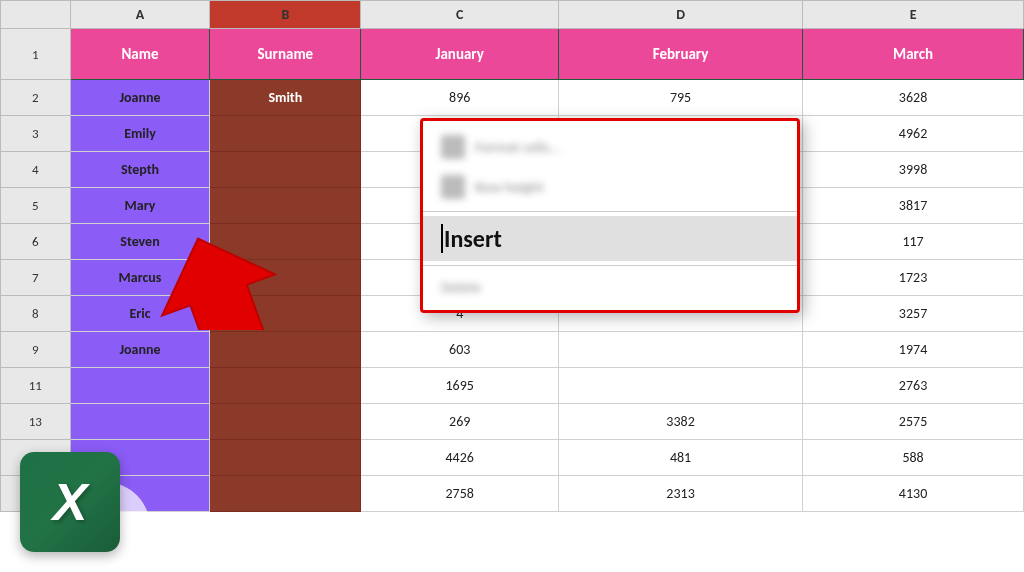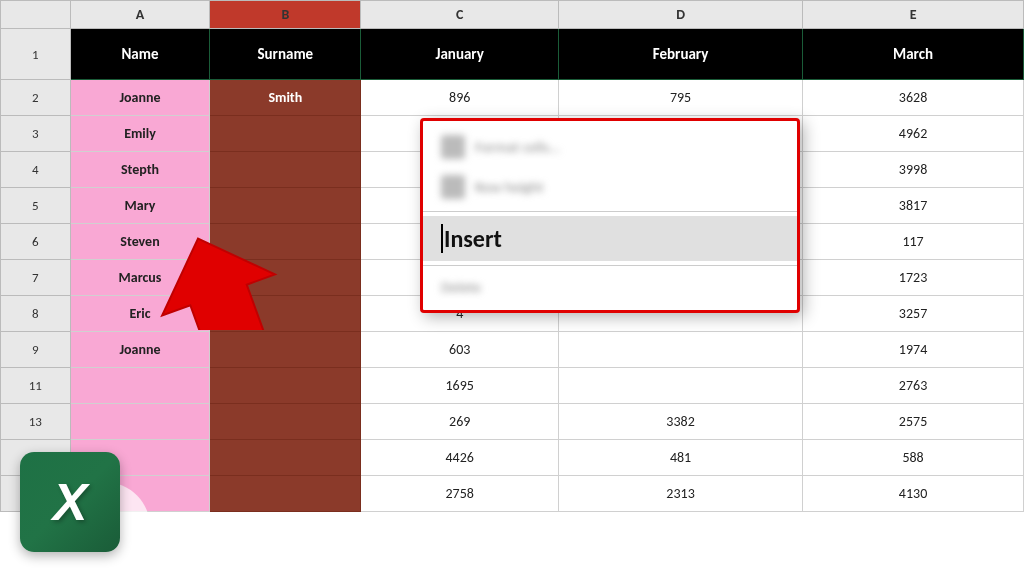--- a/index.html
+++ b/index.html
@@ -44,21 +44,21 @@
       text-align: center;
       font-size: 13px;
       color: #333;
       border: 1px solid #bbb;
       width: 40px;
       height: 36px;
     }
 
     
     .header-cell {
-      background: #000000;
+      background: #ec4899;
       color: #fff;
       text-align: center;
       font-size: 15px;
       font-weight: 700;
       border: 1px solid #1a5c38;
       height: 44px;
       padding: 16px 8px;
     }
 
     
@@ -67,21 +67,21 @@
       font-size: 14px;
       color: #222;
       border: 1px solid #d0d0d0;
       height: 36px;
       padding: 0 8px;
       background: #fff;
     }
 
     .data-cell.name-col {
       font-weight: 700;
-      background: #f9a8d4;
+      background: #8b5cf6;
     }
 
     
     .col-b-highlight {
       background: #8b3a2a;
       color: #fff;
       font-weight: 700;
       border: 1px solid #7a2e1e;
     }
 

